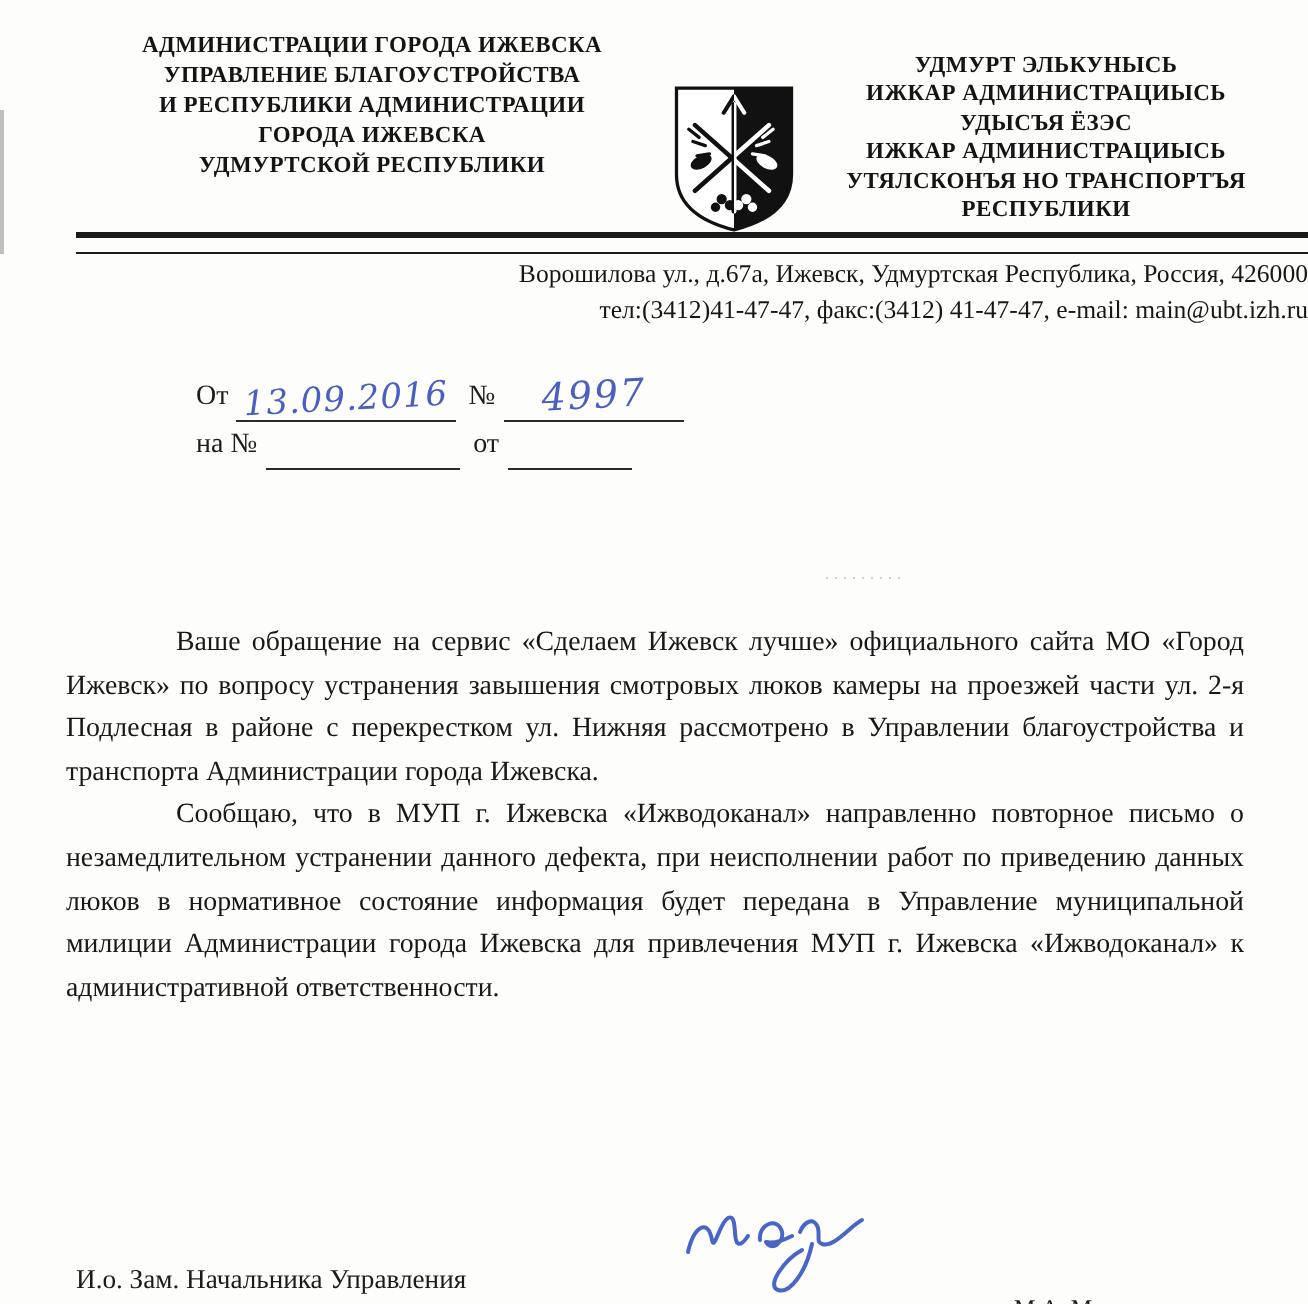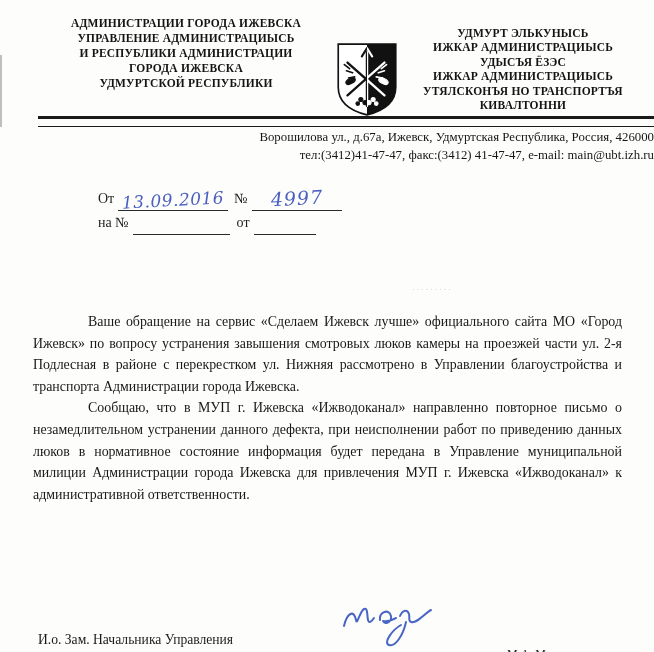--- a/index.html
+++ b/index.html
@@ -80,21 +80,21 @@
   .sig-name{position:absolute;left:507px;top:612px;font-size:12px;margin-top:35px;}
   .sig-scribble{position:absolute;left:338px;top:588px;width:112px;height:62px;}
 </style>
 </head>
 <body>
 
 <div class="page">
 
   <div class="org-block org-left">
     <span>АДМИНИСТРАЦИИ ГОРОДА ИЖЕВСКА</span>
-    <span>УПРАВЛЕНИЕ АДМИНИСТРАЦИЫСЬ</span>
+    <span>УПРАВЛЕНИЕ БЛАГОУСТРОЙСТВА</span>
     <span>И РЕСПУБЛИКИ  АДМИНИСТРАЦИИ</span>
     <span>ГОРОДА ИЖЕВСКА</span>
     <span>УДМУРТСКОЙ РЕСПУБЛИКИ</span>
   </div>
 
   <div class="emblem">
     <svg width="62" height="76" viewBox="0 0 60 74">
       <defs>
         <clipPath id="clipL">
             <rect x="0" y="0" width="30" height="74"></rect>
@@ -138,21 +138,21 @@
       <path d="M2,2 H58 V44 C58,59 46,67 30,71 C14,67 2,59 2,44 Z" fill="none" stroke="#111111" stroke-width="1.6"></path>
     </svg>
   </div>
 
   <div class="org-block org-right">
     <span>УДМУРТ ЭЛЬКУНЫСЬ</span>
     <span>ИЖКАР АДМИНИСТРАЦИЫСЬ</span>
     <span>УДЫСЪЯ ЁЗЭС</span>
     <span>ИЖКАР АДМИНИСТРАЦИЫСЬ</span>
     <span>УТЯЛСКОНЪЯ НО ТРАНСПОРТЪЯ</span>
-    <span>КИВАЛТОННИ</span>
+    <span>РЕСПУБЛИКИ</span>
   </div>
 
   <div class="rule rule-top"></div>
   <div class="rule rule-bottom"></div>
 
   <div class="contact">
     <span>Ворошилова ул., д.67а, Ижевск, Удмуртская Республика, Россия, 426000</span>
     <span>тел:(3412)41-47-47, факс:(3412) 41-47-47, e-mail: main@ubt.izh.ru</span>
   </div>
 

